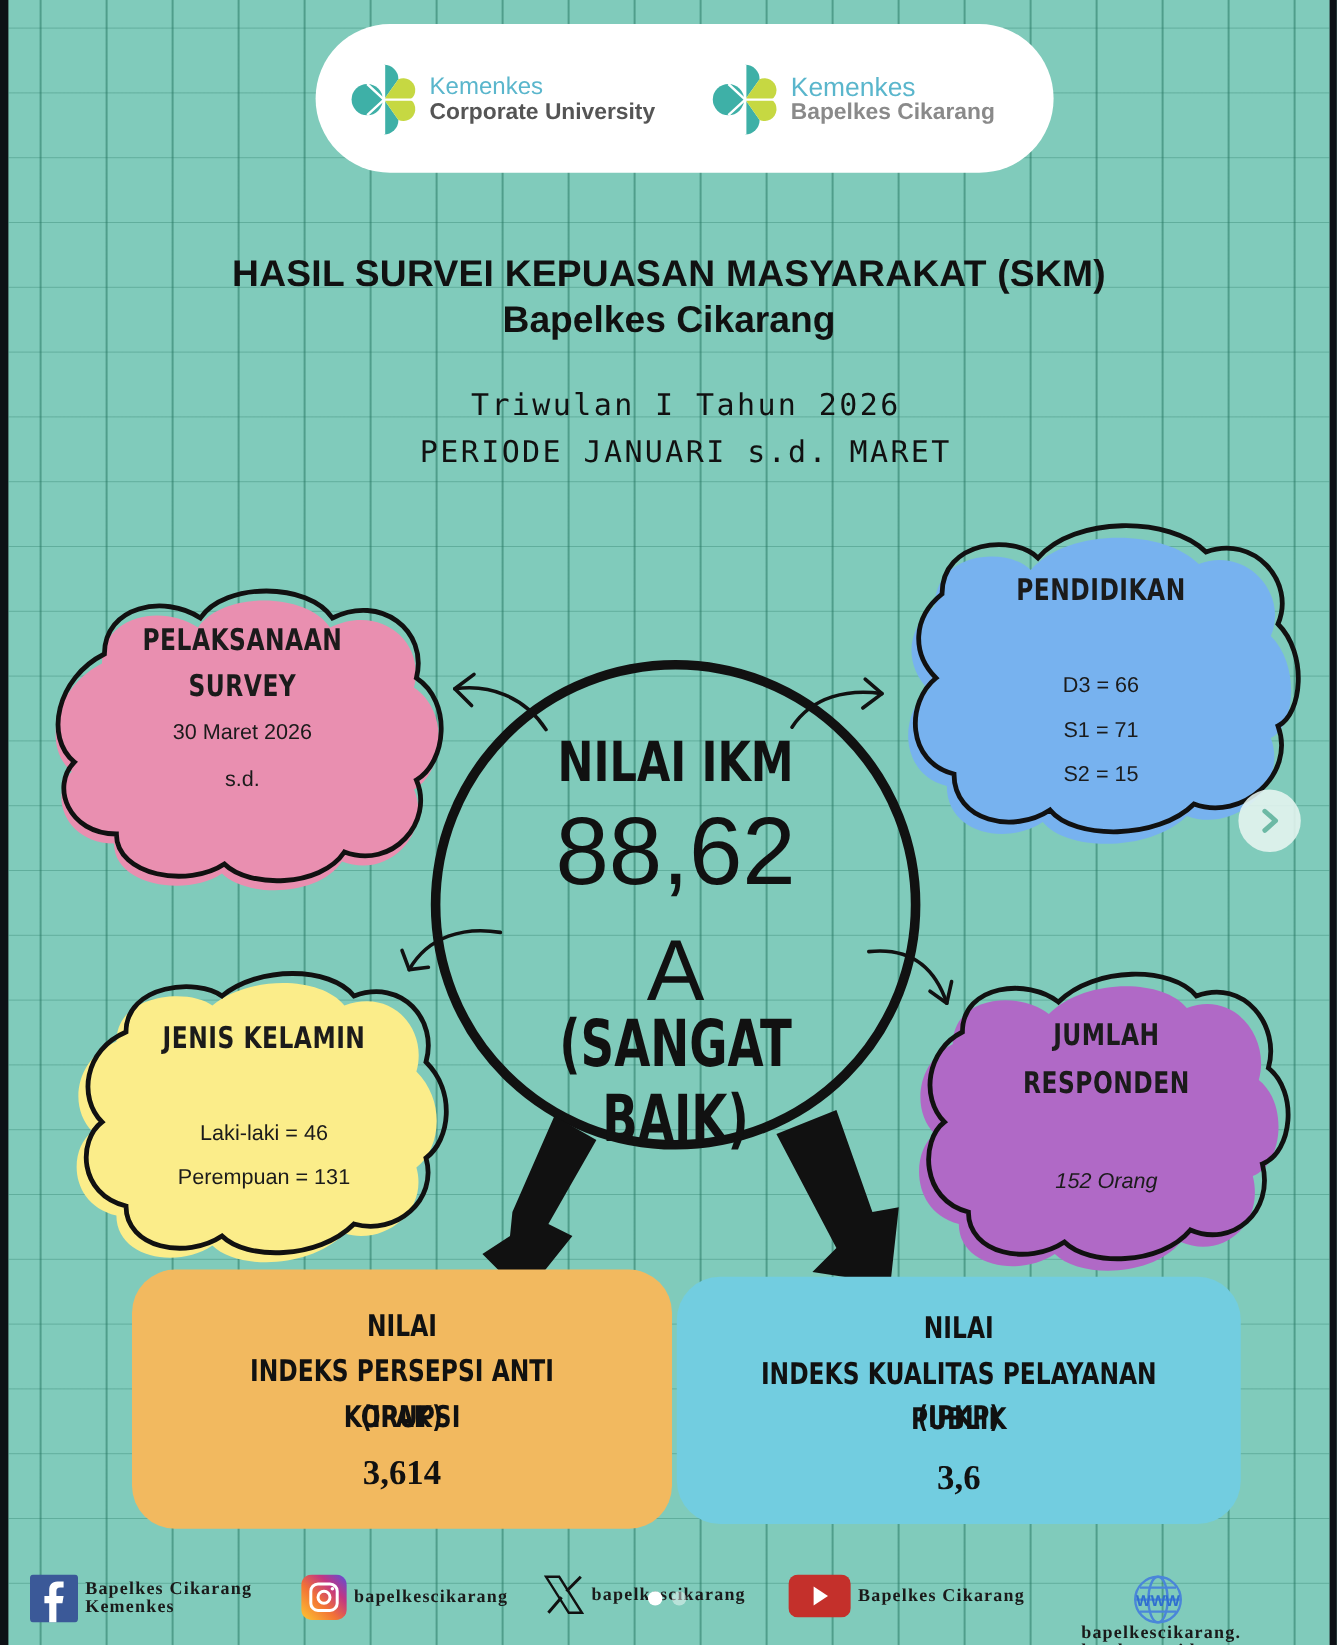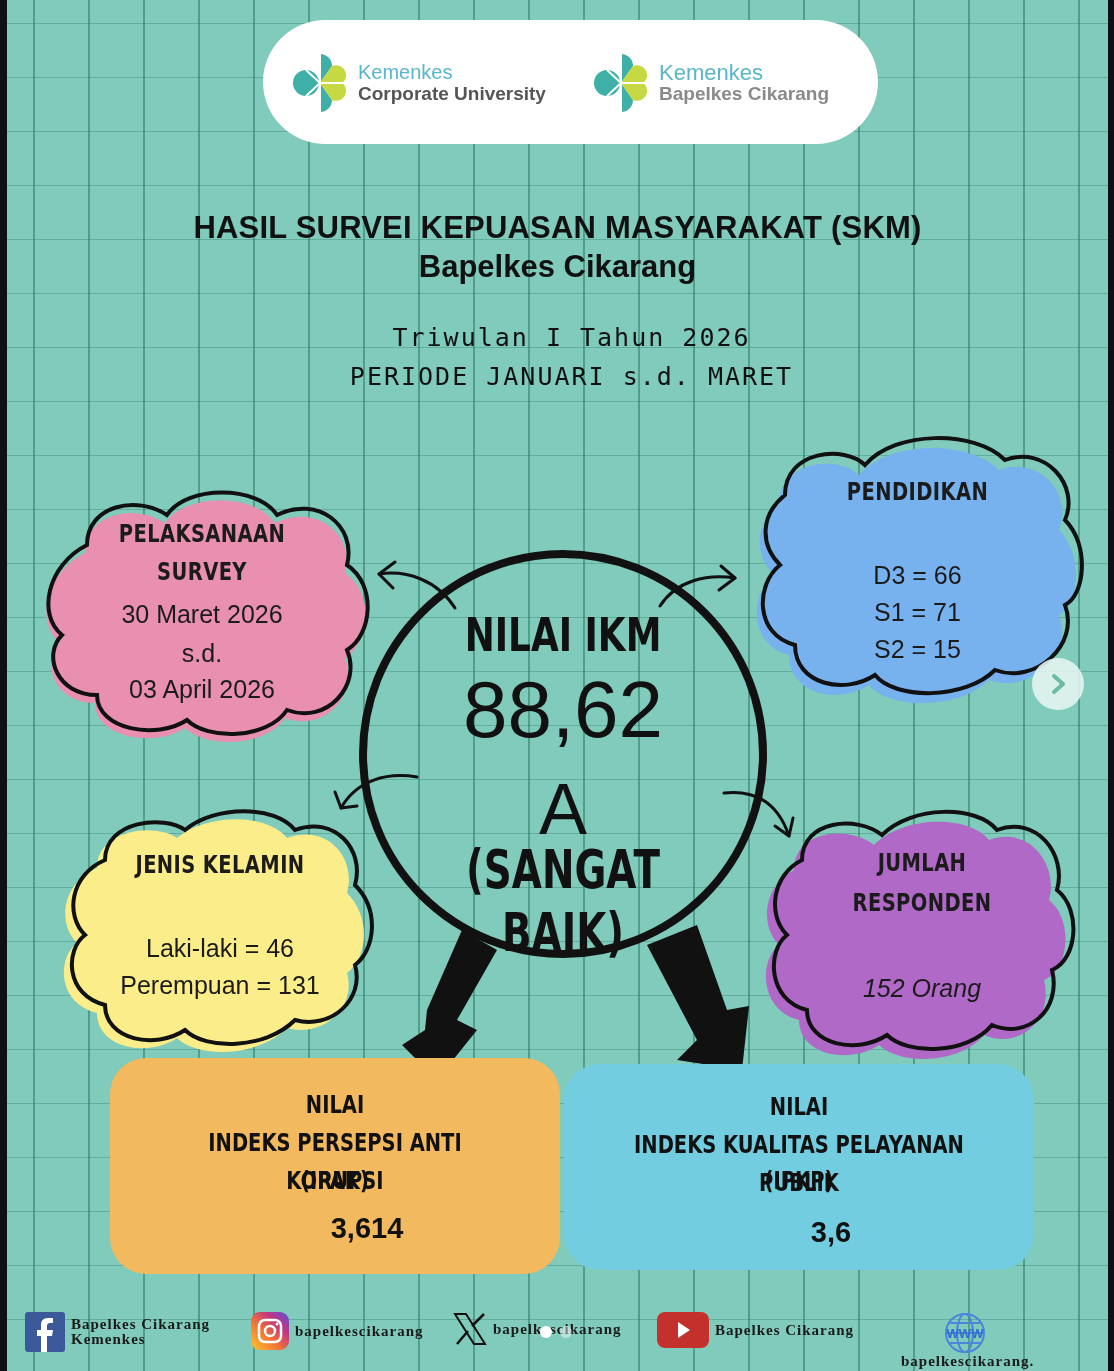--- a/index.html
+++ b/index.html
@@ -19,25 +19,25 @@
   .title{position:absolute;left:0;width:1101px;text-align:center;color:#111;font-family:"Liberation Sans",sans-serif;font-weight:bold;}
   .t1{top:210px;font-size:31px;letter-spacing:0.2px;}
   .t2{top:249px;font-size:31px;}
   .sub{position:absolute;left:14px;width:1101px;text-align:center;color:#111;font-family:"DejaVu Sans Mono",monospace;letter-spacing:2px;}
   .s1{top:323px;font-size:25px;}
   .s2{top:362px;font-size:25px;}
   .cloud{position:absolute;}
   .cloud svg{position:absolute;left:0;top:0;overflow:visible;}
   .ctext{position:absolute;left:0;width:100%;text-align:center;color:#1b1b1b;}
   .chead{font-family:"DejaVu Sans",sans-serif;font-weight:bold;font-size:25px;transform:scaleX(0.78);letter-spacing:0.5px;}
-  .cval{font-family:"Liberation Sans",sans-serif;font-size:25px;}
+  .cval{font-family:"Liberation Sans",sans-serif;font-size:18px;}
   .center-text{position:absolute;left:0;width:100%;text-align:center;color:#111;}
   .box{position:absolute;border-radius:36px;text-align:center;color:#111;}
   .bh{font-family:"DejaVu Sans",sans-serif;font-weight:bold;font-size:25px;transform:scaleX(0.78);position:absolute;left:0;width:100%;line-height:38px;}
-  .bv{font-family:Liberation Sans, sans-serif;font-weight:bold;font-size:29px;position:absolute;left:12px;width:100%;padding-left:20px;}
+  .bv{font-family:Liberation Serif, serif;font-weight:bold;font-size:29px;position:absolute;left:0;width:100%;}
   .foot{position:absolute;top:1312px;display:flex;align-items:center;}
   .foot .ft{font-family:"Liberation Serif",serif;font-weight:bold;color:#1a1a1a;font-size:15px;letter-spacing:1px;line-height:15px;margin-left:6px;}
   .next-btn{position:absolute;left:1025px;top:658px;width:52px;height:52px;border-radius:50%;background:rgba(230,245,240,0.88);display:flex;align-items:center;justify-content:center;cursor:pointer;}
   .dot{position:absolute;width:12px;height:12px;border-radius:50%;}
 </style>
 </head>
 <body>
 
 <div class="canvas">
 
@@ -101,21 +101,20 @@
 
   <div class="cloud" style="left:20px;top:475px;width:350px;height:270px;">
     <svg width="350" height="270">
       <path d="M60 70 C60 30 110 20 140 40 C160 10 230 10 250 40 C290 20 330 50 320 90 C350 110 345 160 320 175 C335 210 300 250 260 235 C240 265 180 265 160 245 C130 265 70 255 70 220 C30 220 15 180 35 160 C10 140 20 90 60 70Z" fill="#e98fb0" transform="translate(-2,8)"></path>
       <path d="M60 70 C60 30 110 20 140 40 C160 10 230 10 250 40 C290 20 330 50 320 90 C350 110 345 160 320 175 C335 210 300 250 260 235 C240 265 180 265 160 245 C130 265 70 255 70 220 C30 220 15 180 35 160 C10 140 20 90 60 70Z" fill="none" stroke="#111" stroke-width="4"></path>
     </svg>
     <div class="ctext chead" style="top:44px;">PELAKSANAAN</div>
     <div class="ctext chead" style="top:82px;">SURVEY</div>
     <div class="ctext cval" style="top:125px;">30 Maret 2026</div>
     <div class="ctext cval" style="top:164px;">s.d.</div>
-    <div class="ctext cval" style="top:200px;">03 April 2026</div>
   </div>
 
   <div class="cloud" style="left:738px;top:425px;width:345px;height:285px;">
     <svg width="345" height="285">
       <path d="M40 70 C40 25 100 20 120 40 C150 5 230 5 260 35 C300 20 335 60 320 95 C345 120 340 170 320 180 C335 220 290 260 250 245 C220 275 150 275 130 250 C100 270 50 260 50 220 C10 210 10 160 35 140 C15 120 15 90 40 70Z" fill="#77b2ef" transform="translate(-6,10)"></path>
       <path d="M40 70 C40 25 100 20 120 40 C150 5 230 5 260 35 C300 20 335 60 320 95 C345 120 340 170 320 180 C335 220 290 260 250 245 C220 275 150 275 130 250 C100 270 50 260 50 220 C10 210 10 160 35 140 C15 120 15 90 40 70Z" fill="none" stroke="#111" stroke-width="4"></path>
     </svg>
     <div class="ctext chead" style="top:52px;">PENDIDIKAN</div>
     <div class="ctext cval" style="top:136px;">D3 = 66</div>
     <div class="ctext cval" style="top:173px;">S1 = 71</div>

